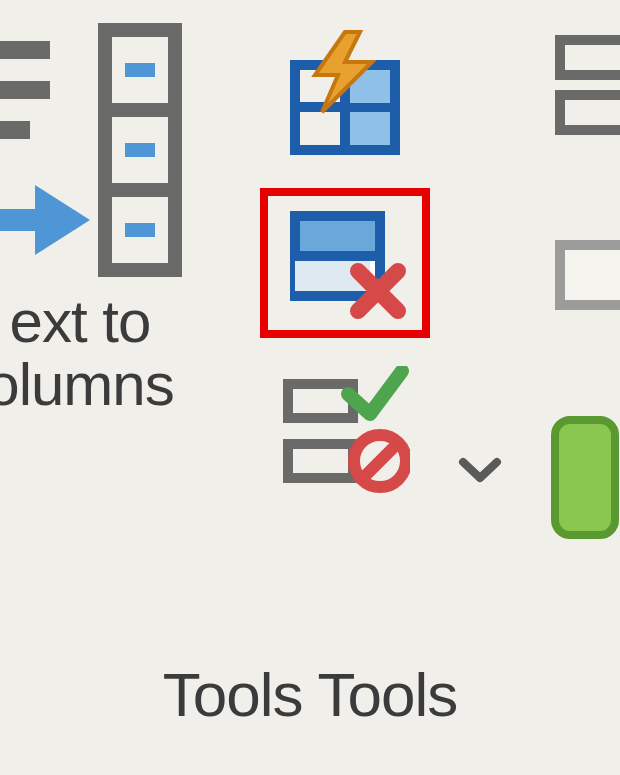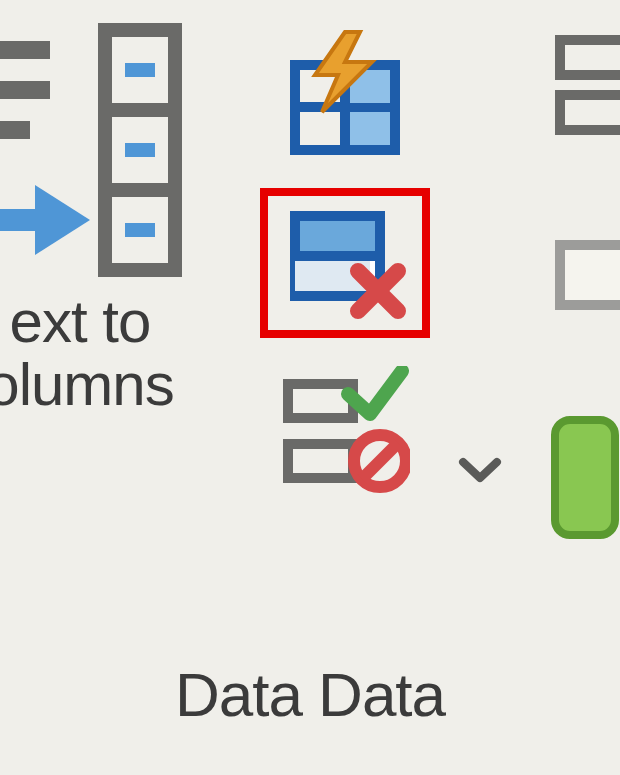--- a/index.html
+++ b/index.html
@@ -168,13 +168,13 @@
       <rect x="10" y="30" width="75" height="60" fill="none" stroke="#9c9c9a" stroke-width="10"></rect>
     </svg>
   </div>
   <div class="right-btn">
     <svg width="100" height="140" viewBox="0 0 100 140">
       <rect x="5" y="15" width="60" height="115" rx="15" fill="#89c751" stroke="#5a9930" stroke-width="8"></rect>
     </svg>
   </div>
 </div>
 
-<div class="group-label">Data Data</div>
+<div class="group-label">Tools Tools</div>
 
 </body></html>

